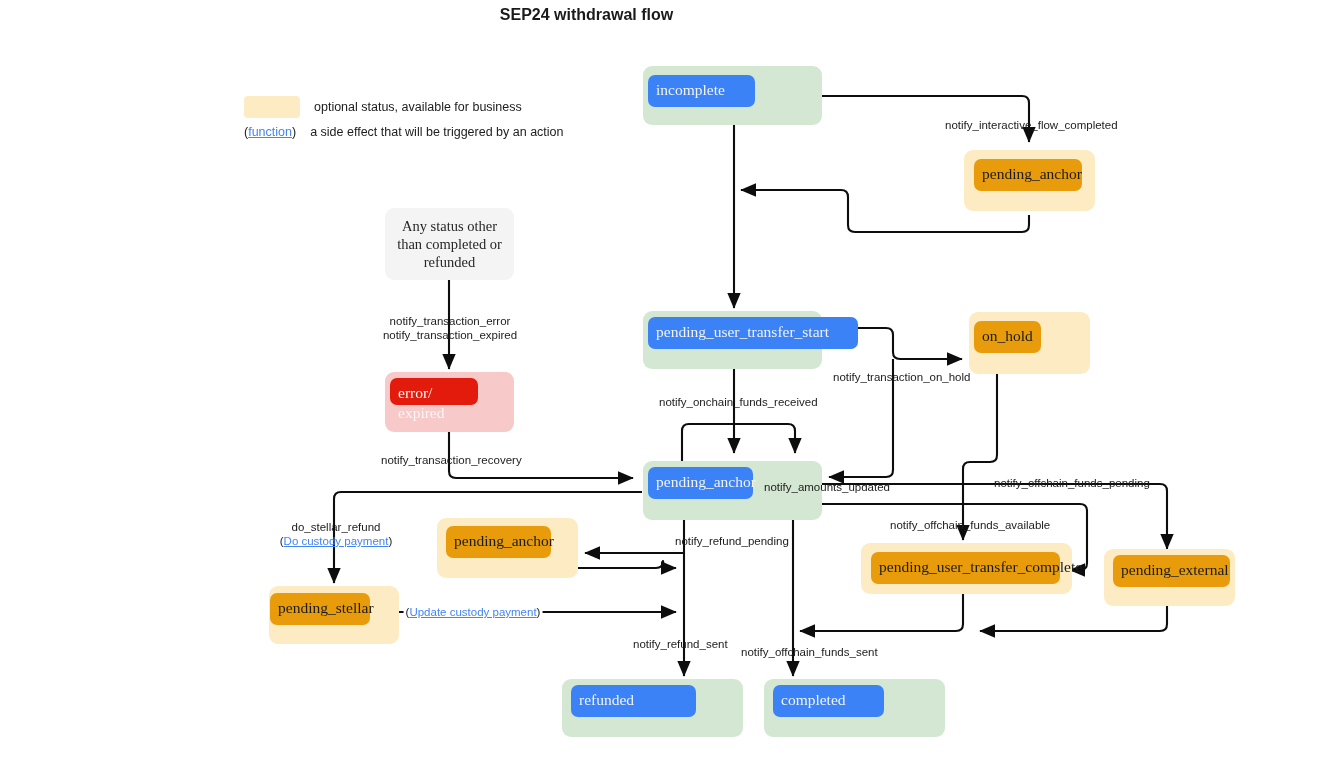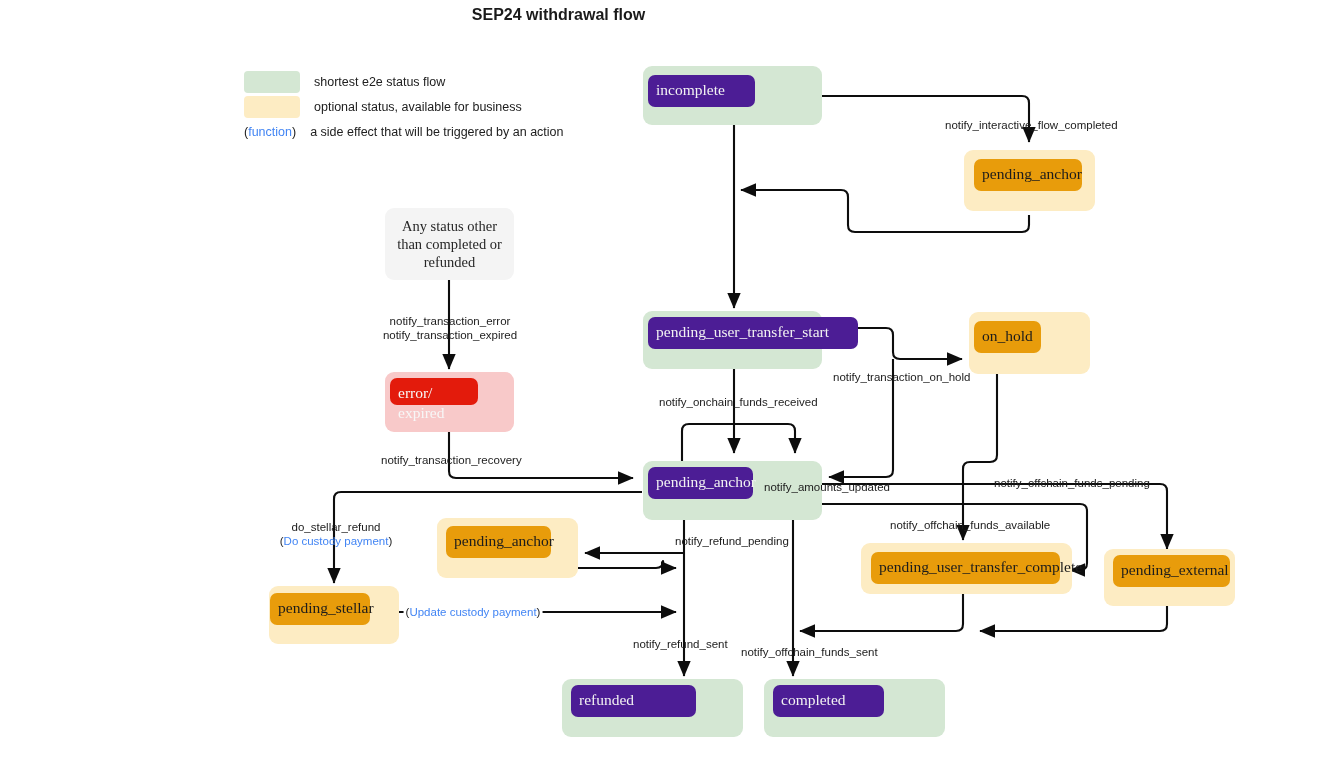--- a/index.html
+++ b/index.html
@@ -25,20 +25,21 @@
   .title {
     position: absolute;
     left: 0;
     top: 6px;
     width: 1117px;
     text-align: center;
     font-size: 16px;
     font-weight: bold;
     color: #1a1a1a;
     font-family: "Liberation Sans", sans-serif;
+    padding-left: 28px;
   }
 
   
   .legend-row {
     position: absolute;
     display: flex;
     align-items: center;
   }
   .legend-swatch {
     width: 56px;
@@ -51,20 +52,21 @@
     color: #202020;
     white-space: nowrap;
   }
   .legend-fn {
     font-size: 12.5px;
     color: #202020;
     white-space: nowrap;
   }
   .fn {
     color: #4285f4;
+    text-decoration: underline;
   }
 
   
   .node {
     position: absolute;
     border-radius: 9px;
     box-sizing: border-box;
   }
   .node .inner {
     position: absolute;
@@ -72,21 +74,21 @@
     top: 9px;
     border-radius: 7px;
     white-space: nowrap;
     font-family: "Liberation Serif", serif;
     font-size: 15.5px;
     line-height: 20px;
     padding: 5px 8px;
     box-sizing: border-box;
   }
   .green-outer { background: #d4e7d3; }
-  .green-inner { background: #4c1d95; color: #f2f2f2; }
+  .green-inner { background: #3b82f6; color: #f2f2f2; }
   .yellow-outer { background: #fdecc3; }
   .yellow-inner { background: #e89c0b; color: #1c1c1c; }
   .red-outer { background: #f8c9c9; }
   .red-inner { background: #e31b0c; color: #f7f7f7; }
   .plain-box {
     position: absolute;
     background: #f4f4f4;
     border-radius: 9px;
     display: flex;
     align-items: center;
@@ -164,24 +166,20 @@
 
       <path d="M684,553 L585,553" marker-end="url(#ah)"></path>
 
       <path d="M578,568 L656,568 Q663,568 663,561 L663,561 Q663,568 670,568 L676,568" marker-end="url(#ah)"></path>
 
       <path d="M399,612 L676,612" marker-end="url(#ah)"></path>
 
     </g>
   </svg>
 
-  <div class="legend-row" style="left:244px; top:71px;">
-    <div class="legend-swatch green-outer"></div>
-    <div class="legend-text">shortest e2e status flow</div>
-  </div>
   <div class="legend-row" style="left:244px; top:96px;">
     <div class="legend-swatch yellow-outer"></div>
     <div class="legend-text">optional status, available for business</div>
   </div>
   <div class="legend-row" style="left:244px; top:125px;">
     <div class="legend-fn"><span>(</span><span class="fn">function</span><span>)</span></div>
     <div class="legend-text">a side effect that will be triggered by an action</div>
   </div>
 
   <div class="node green-outer" style="left:643px; top:66px; width:179px; height:59px;">

